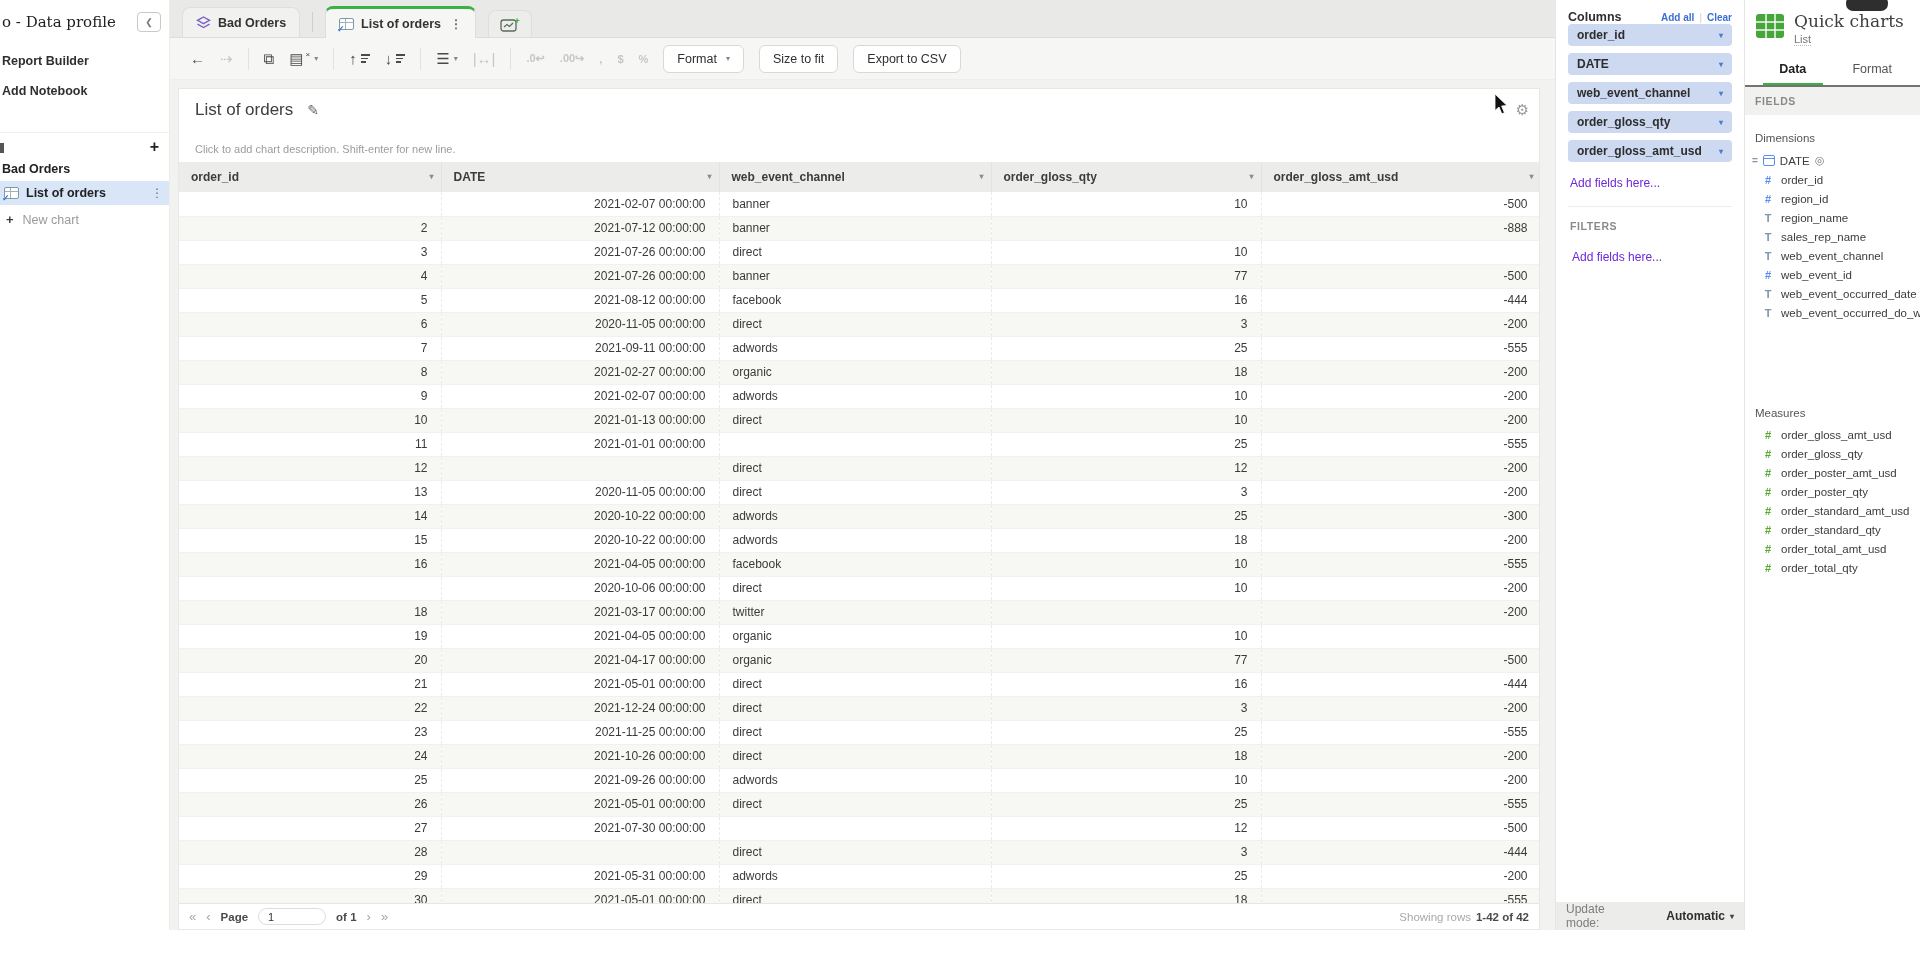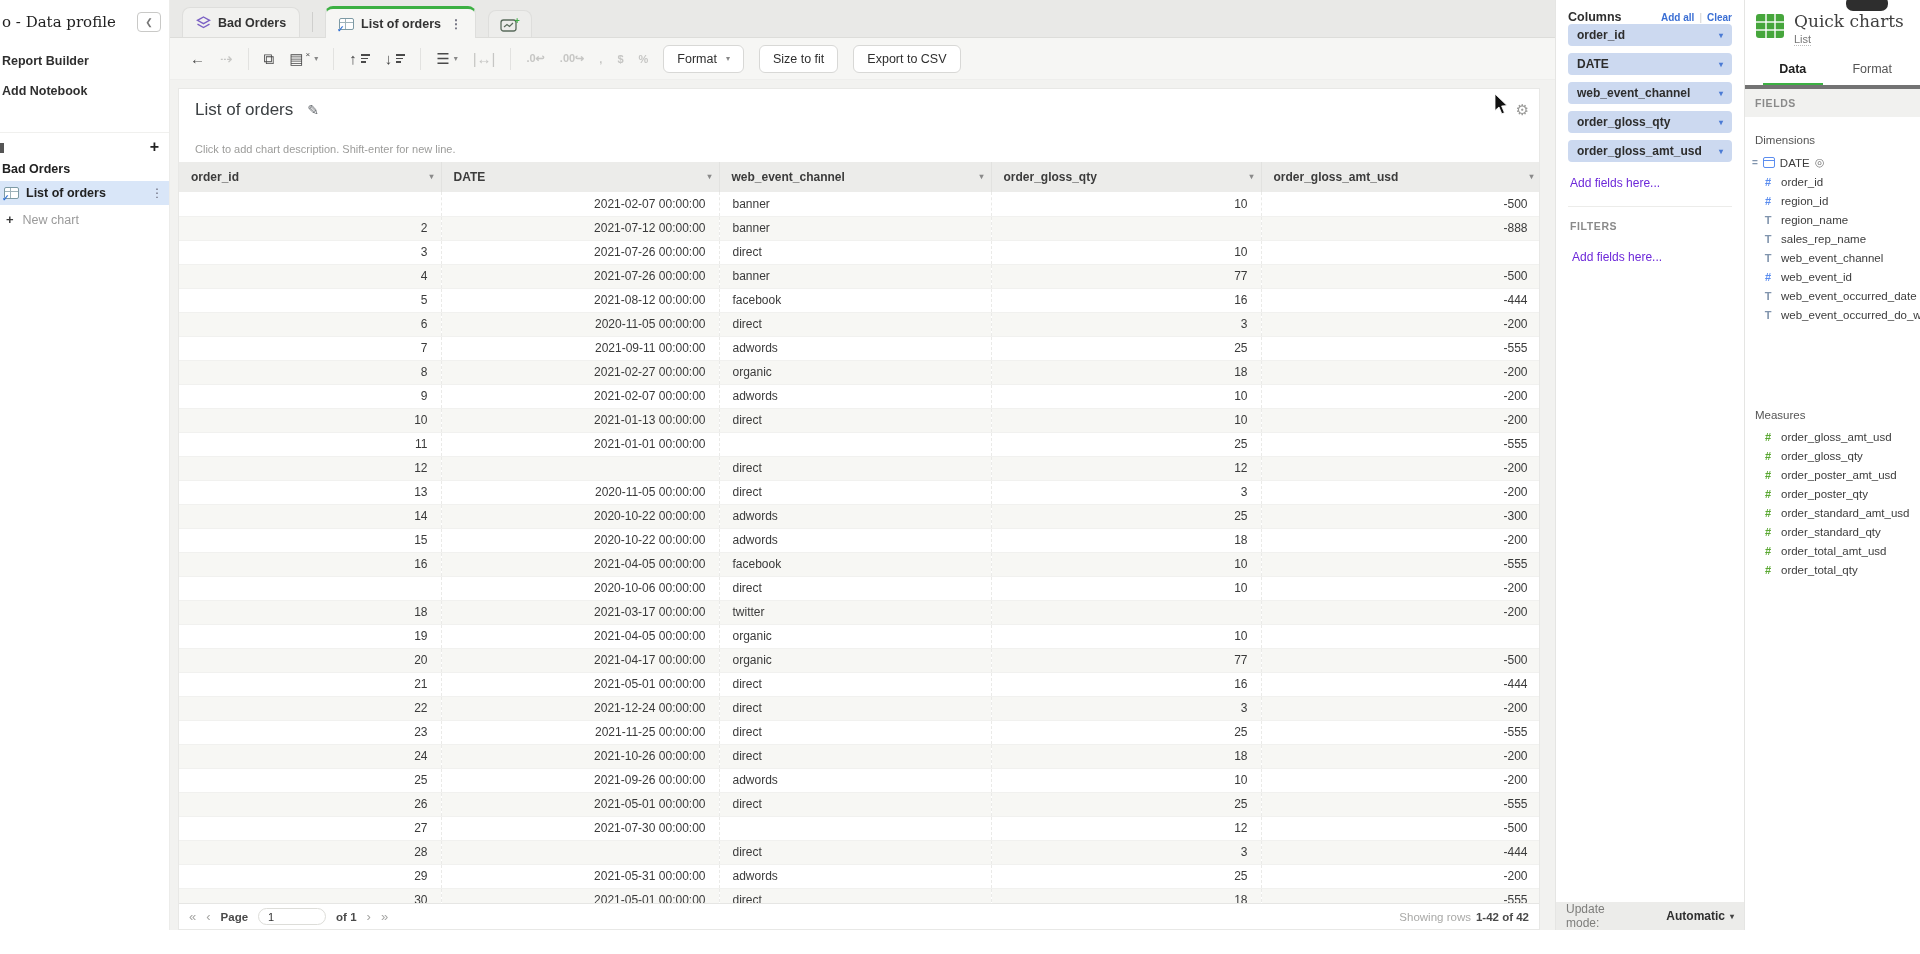--- a/index.html
+++ b/index.html
@@ -93,21 +93,21 @@
   .cp-filters .cp-placeholder{padding-top:18px;}
   .update-bar{height:28px;background:#ececea;display:flex;align-items:center;padding:0 10px;font-size:12px;color:#7d7d7b;gap:17px;flex:0 0 28px;}
   .update-val{color:#2f2f2f;font-weight:600;cursor:pointer;display:flex;align-items:center;gap:5px;margin-left:32px;}
   .update-val .dcaret{font-size:8px;color:#444;}
 
   
   .fields-panel{flex:0 0 175px;background:#fff;font-size:11.5px;color:#3f3f3f;overflow:hidden;display:flex;flex-direction:column;}
   .fp-head{display:flex;gap:9px;padding:13px 8px 10px 10px;align-items:flex-start;}
   .fp-title{font-family:"DejaVu Serif",serif;font-size:17px;font-weight:400;color:#404040;line-height:1.05;}
   .fp-sub{font-size:11px;color:#777;border-bottom:1px dotted #bbb;display:inline-block;margin-top:2px;}
-  .fp-tabs{display:flex;padding:6px 10px 0;border-bottom:4px solid #737373;gap:4px;justify-content:flex-end;}
+  .fp-tabs{display:flex;padding:6px 10px 0;border-bottom:2px solid #737373;gap:4px;justify-content:flex-end;}
   .fp-tab{flex:1;text-align:center;padding-bottom:9px;color:#555;font-size:12.5px;cursor:pointer;}
   .fp-tab.active{font-weight:700;color:#1e1e1e;position:relative;}
   .fp-tab.active:after{content:"";position:absolute;left:8px;right:8px;bottom:0;height:2px;background:#3cb043;}
   .fields-bar{background:#f1f1ef;padding:8px 10px;color:#8a8a8a;font-size:10.5px;font-weight:700;letter-spacing:.6px;}
   .dim-label{padding:17px 10px 7px;color:#555;}
   .field-list{white-space:nowrap;}
   .field-row{display:flex;align-items:center;gap:7px;padding:3.5px 0 3.5px 17px;cursor:grab;}
   .field-row.date-row{padding-left:7px;gap:5px;}
   .fi{width:12px;text-align:center;font-weight:700;font-size:11px;flex:0 0 auto;}
   .fi.num{color:#5b8def;} .fi.txt{color:#8094ad;} .fi.mnum{color:#5aa832;}

